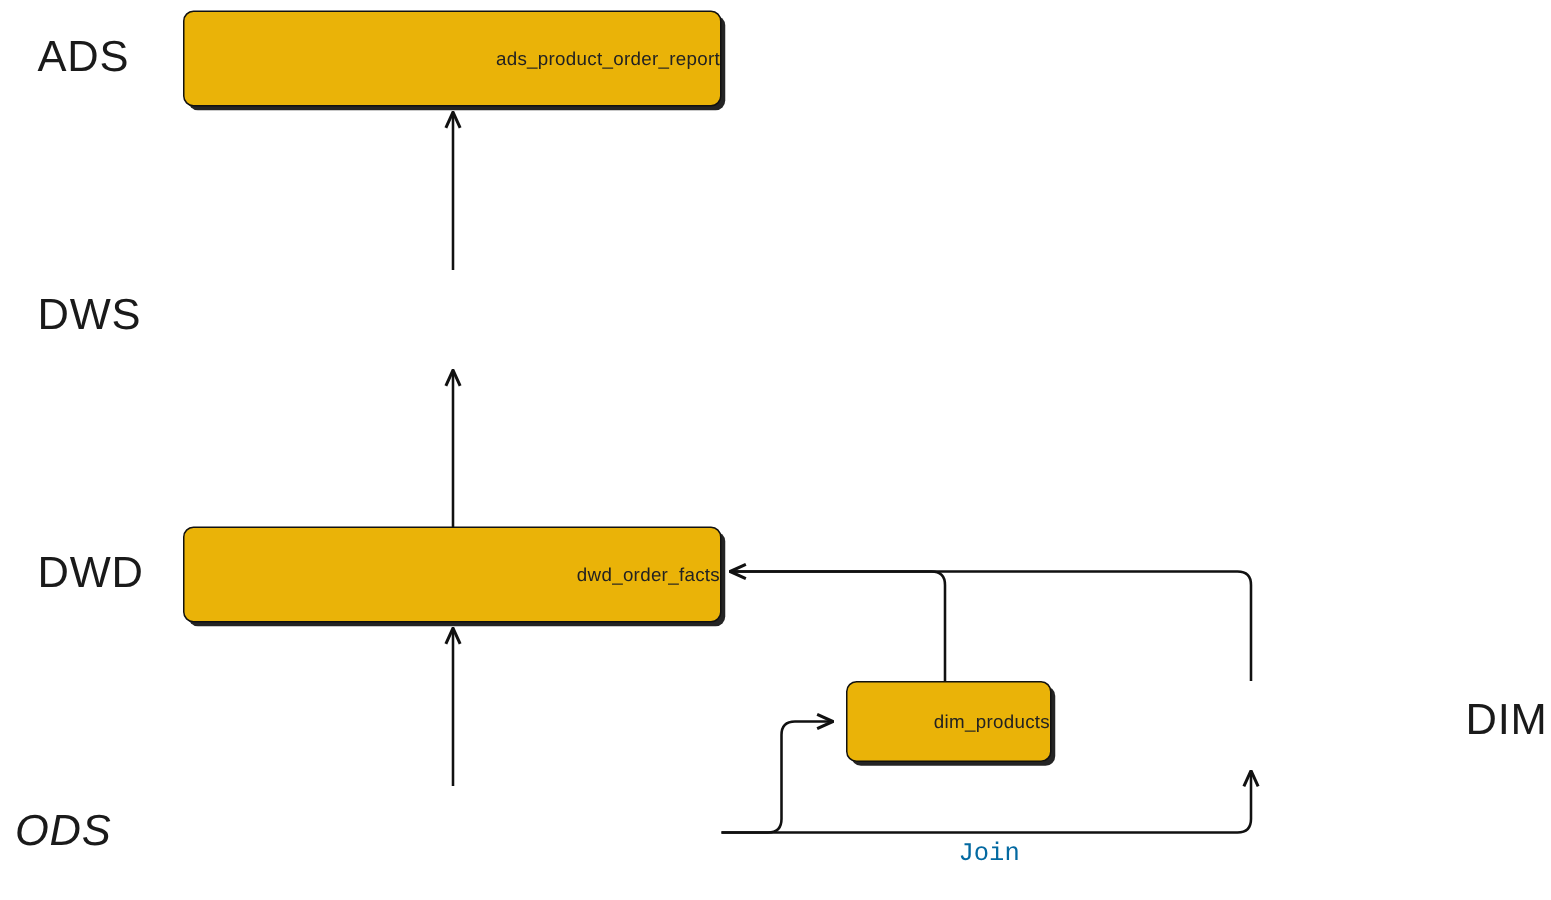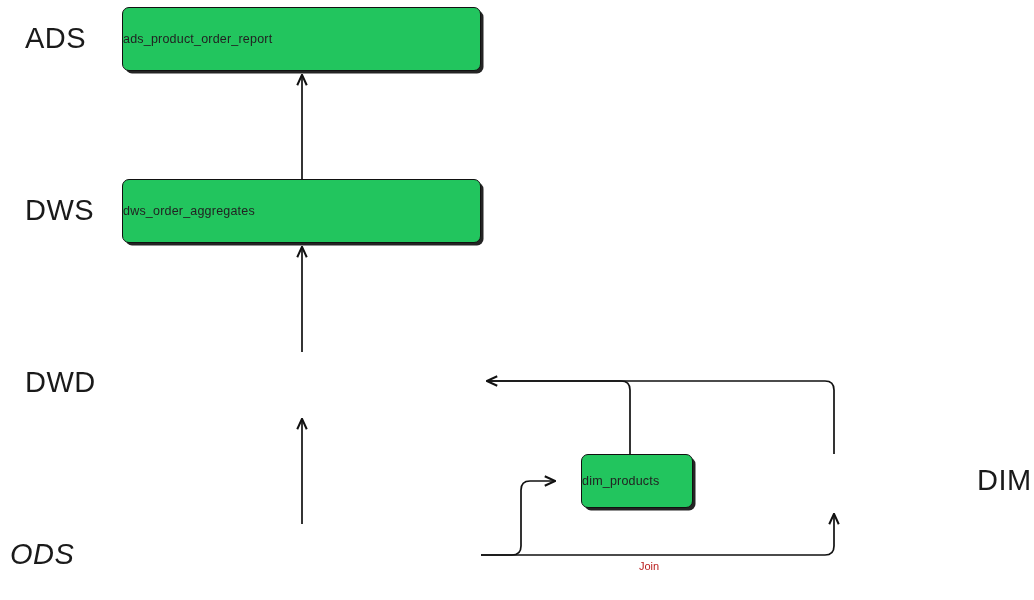--- a/index.html
+++ b/index.html
@@ -25,40 +25,40 @@
     font-size: 29px;
     font-weight: 400;
     color: #1a1a1a;
     letter-spacing: 0.5px;
     line-height: 1;
     white-space: nowrap;
   }
   .node {
     position: absolute;
     box-sizing: border-box;
-    background: #22c55e;
+    background: #eab308;
     border: 1.6px solid #111111;
     border-radius: 7px;
     box-shadow: 3px 3px 0 -0.5px rgba(17,17,17,0.92);
     display: flex;
     align-items: center;
-    justify-content: flex-start;
+    justify-content: flex-end;
   }
   .node-label {
     font-family: "Liberation Sans", sans-serif;
     font-size: 12.5px;
     color: #222222;
     letter-spacing: 0.2px;
     white-space: nowrap;
   }
   .edge-label {
     position: absolute;
-    font-family: Liberation Sans, sans-serif;
-    font-size: 11px;
-    color: #b91c1c;
+    font-family: Liberation Mono, monospace;
+    font-size: 17px;
+    color: #0369a1;
     white-space: nowrap;
   }
   svg.edges {
     position: absolute;
     left: 0;
     top: 0;
     width: 1034px;
     height: 600px;
     overflow: visible;
     pointer-events: none;
@@ -100,26 +100,26 @@
   <div class="layer-label" style="left:25px; top:24px;">ADS</div>
   <div class="layer-label" style="left:25px; top:196px;text-align:right;">DWS</div>
   <div class="layer-label" style="left:25px; top:368px;">DWD</div>
   <div class="layer-label" style="left:10px; top:540px;font-style:italic;">ODS</div>
   <div class="layer-label" style="left:977px; top:466px;">DIM</div>
 
   <div class="node" style="left:122px; top:7px; width:359px; height:64px;">
     <span class="node-label">ads_product_order_report</span>
   </div>
 
-  <div class="node" style="left:122px; top:179px; width:359px; height:64px;">
-    <span class="node-label">dws_order_aggregates</span>
+
+  <div class="node" style="left:122px; top:351px; width:359px; height:64px;">
+    <span class="node-label">dwd_order_facts</span>
   </div>
 
 
-
-  <div class="node" style="left:581px; top:454px; width:112px; height:54px;">
+  <div class="node" style="left:564px; top:454px; width:137px; height:54px;">
     <span class="node-label">dim_products</span>
   </div>
 
 
   <div class="edge-label" style="left:639px; top:560px;">Join</div>
 
 </div>
 
 </body></html>

